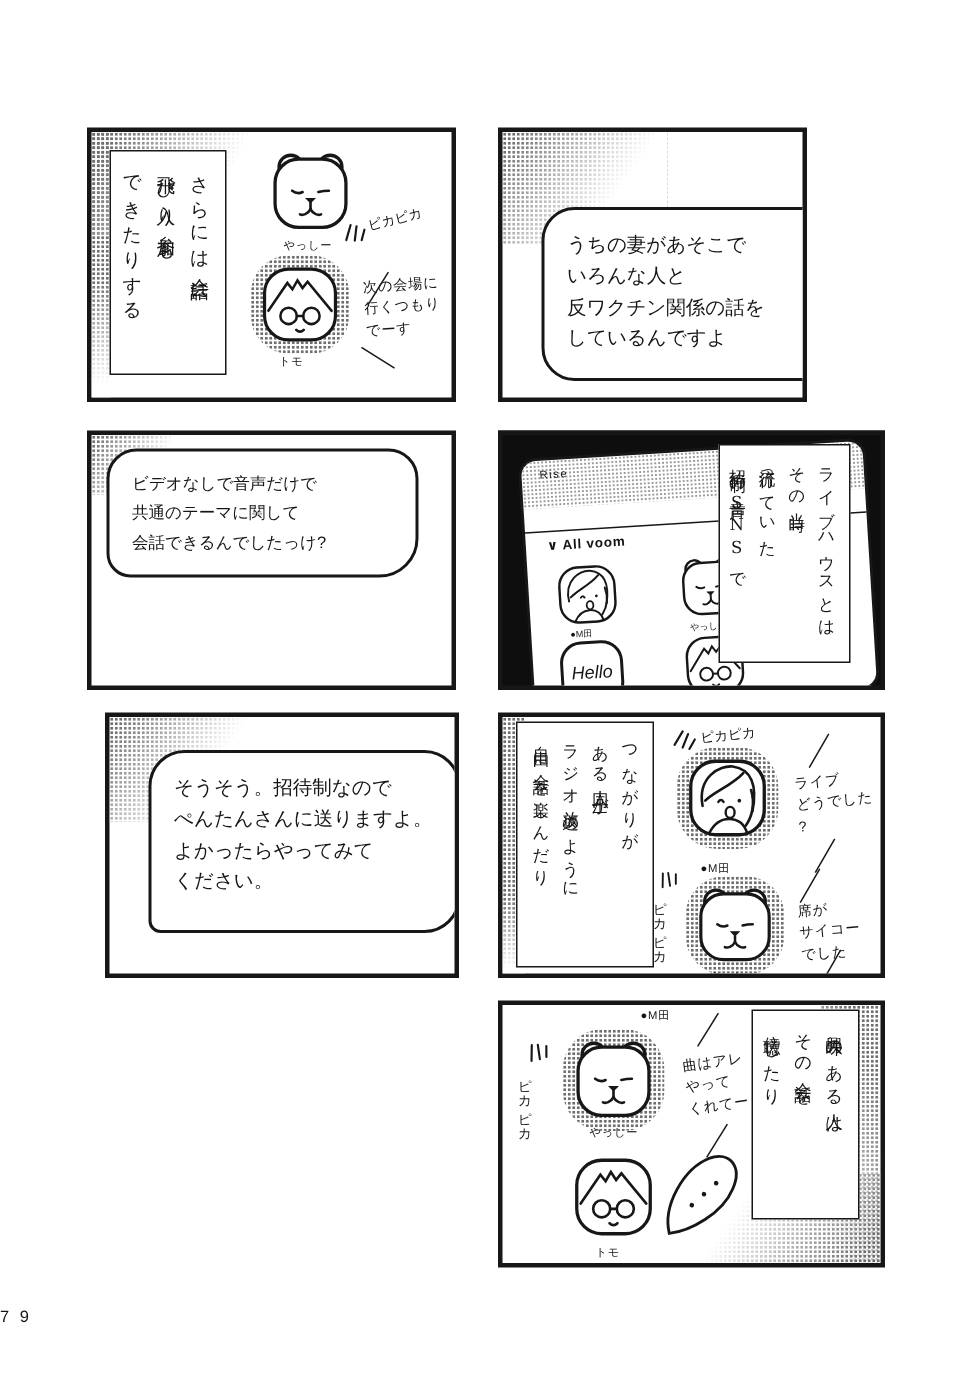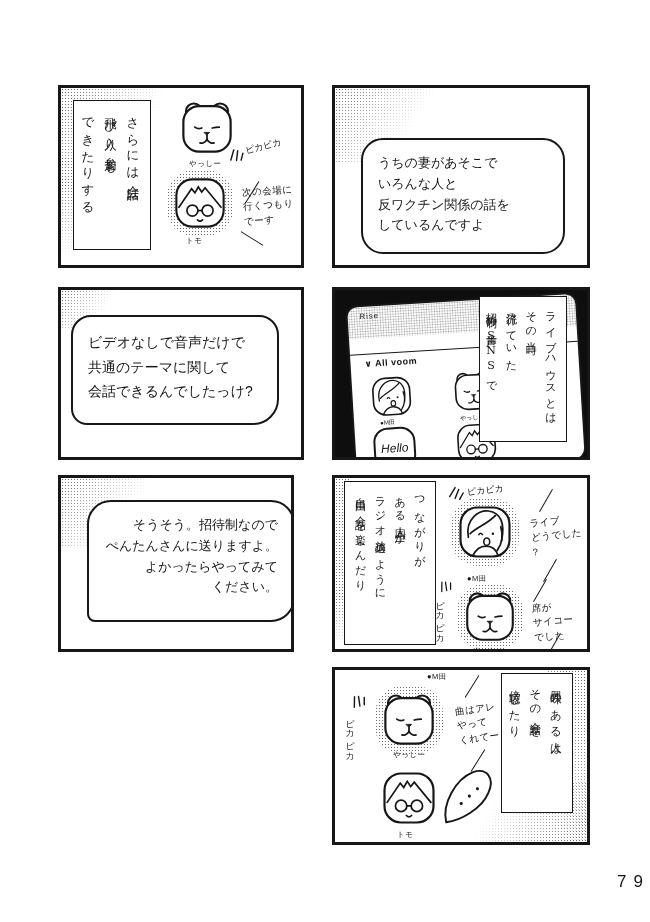--- a/index.html
+++ b/index.html
@@ -3,24 +3,24 @@
 <meta charset="utf-8">
 <style>
   html,body{margin:0;padding:0;background:#ffffff;}
   .page{position:relative;width:650px;height:922px;background:#ffffff;overflow:hidden;
         font-family:"Liberation Sans","DejaVu Sans",sans-serif;color:#151515;}
   .panel{position:absolute;background:#fff;border:3px solid #171717;overflow:hidden;box-sizing:border-box;}
   .panel.black{background:#0e0e0e;}
 
   
   .p1{left:58px;top:85px;width:246px;height:183px;}
-  .p2{left:332px;top:85px;width:258px;height:183px;}
+  .p2{left:332px;top:85px;width:206px;height:183px;}
   .p3{left:58px;top:287px;width:246px;height:173px;}
   .p4{left:332px;top:287px;width:258px;height:173px;}
-  .p5{left:58px;top:475px;width:236px;height:177px;text-align:right;}
+  .p5{left:70px;top:475px;width:236px;height:177px;}
   .p6{left:332px;top:475px;width:258px;height:177px;}
   .p7{left:58px;top:667px;width:246px;height:178px;}
   .p8{left:332px;top:667px;width:258px;height:178px;}
 
   
   .dots{background-image:radial-gradient(circle,#6e6e6e .9px,rgba(0,0,0,0) 1px);background-size:3px 3px;}
   .dots-light{background-image:radial-gradient(circle,#9b9b9b .8px,rgba(0,0,0,0) .9px);background-size:2.6px 2.6px;}
   .tone{position:absolute;}
   .fade{position:absolute;left:0;top:0;right:0;bottom:0;}
 
@@ -58,22 +58,22 @@
          border:2.5px solid #171717;border-radius:12px;transform:rotate(-3.5deg);
          transform-origin:top left;z-index:1;box-sizing:border-box;}
   .pband{position:absolute;left:0;top:0;right:0;height:32px;border-radius:9px 9px 0 0;}
   .papp{position:absolute;left:12px;top:5px;font-size:7.5px;letter-spacing:1px;}
   .phr{position:absolute;left:0;right:0;top:47px;border-top:1.5px solid #171717;}
   .proom{position:absolute;left:14px;top:52px;font-size:9px;font-weight:bold;letter-spacing:.5px;}
   .pbtn{position:absolute;left:-8px;width:6px;height:15px;background:#0e0e0e;border-radius:2px;}
   .pav{position:absolute;width:42px;height:42px;}
   .plabel{position:absolute;font-size:6px;white-space:nowrap;}
 
-  .page-number{position:absolute;left:0;right:0;top:872px;text-align:right;
-               font-size:17px;letter-spacing:7px;}
+  .page-number{position:absolute;left:0;right:0;top:872px;text-align:left;
+               font-size:11px;letter-spacing:7px;}
 </style>
 </head>
 <body>
 
 <div class="page">
 
   <div class="panel p1">
     <div class="tone dots" style="left:0;top:0;width:13px;height:100%;">
       <div class="fade" style="background:linear-gradient(180deg,rgba(255,255,255,0) 55%,#fff 95%);"></div>
     </div>
@@ -134,21 +134,21 @@
     <div class="bubble toned dots-light outl" style="left:26px;top:50px;width:204px;height:116px;border-radius:22px;">うちの妻があそこで
 いろんな人と
 反ワクチン関係の話を
 しているんですよ</div>
   </div>
 
   <div class="panel p3">
     <div class="tone dots" style="left:0;top:0;width:55px;height:40px;">
       <div class="fade" style="background:linear-gradient(125deg,rgba(255,255,255,0) 5%,#fff 70%);"></div>
     </div>
-    <div class="bubble" style="left:10px;top:25px;width:208px;height:110px;border-radius:20px 20px 26px 16px;font-size:14px;">ビデオなしで音声だけで
+    <div class="bubble" style="left:10px;top:9px;width:208px;height:86px;border-radius:20px 20px 26px 16px;font-size:11px;">ビデオなしで音声だけで
 共通のテーマに関して
 会話できるんでしたっけ?</div>
   </div>
 
   <div class="panel p4 black">
     <div class="phone">
       <div class="pband dots-light"></div>
       <span class="papp">Rise</span>
       <div class="phr"></div>
       <span class="proom">∨ All voom</span>

